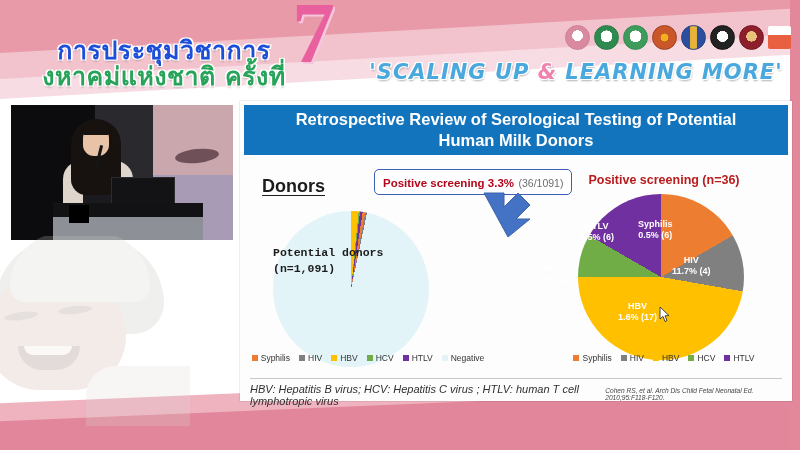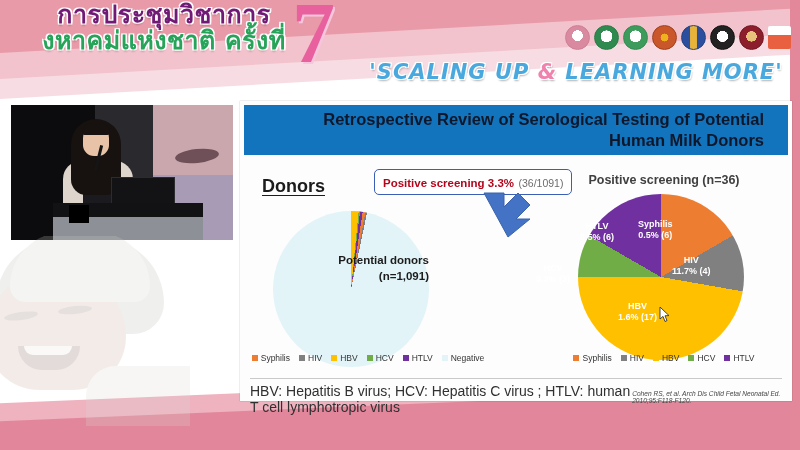--- a/index.html
+++ b/index.html
@@ -33,25 +33,26 @@
   }
   .band-bottom-dark{
     left:-60px;bottom:-26px;width:940px;height:72px;
     background:#e2879b;transform:rotate(-2.4deg);
   }
 
   
   .hdr-thai{position:absolute;left:14px;top:2px;width:300px;text-align:center;}
   .thai-line{
     font-family:"DejaVu Sans", sans-serif;
-    font-weight:bold;color:#701a75;line-height:1.0;
+    font-weight:bold;color:#1d4ed8;line-height:1.0;
     text-shadow:
       -1.4px -1.4px 0 #fff, 1.4px -1.4px 0 #fff,
       -1.4px 1.4px 0 #fff, 1.4px 1.4px 0 #fff,
       0 2px 2px rgba(0,0,0,.25);
+    margin-top: 36px;
   }
   .thai-1{font-size:25px;letter-spacing:.5px;}
   .thai-2{font-size:25px;color:#27a35a;margin-top:1px;letter-spacing:.5px;}
   .thai-date{
     font-family:"DejaVu Sans", sans-serif;
     font-size:16px;font-weight:bold;color:#2f2f2f;margin-top:5px;
   }
   .big-seven{
     position:absolute;left:292px;top:-10px;
     font-family:"Liberation Serif", serif;
@@ -103,22 +104,22 @@
   .baby-teeth{position:absolute;left:24px;top:110px;width:48px;height:9px;background:#efe7e1;border-radius:0 0 12px 12px;}
   .baby-body{position:absolute;left:86px;top:130px;width:110px;height:70px;background:#dcdad2;border-radius:30px 0 0 0;}
 
   
   .slide{
     position:absolute;left:240px;top:101px;width:552px;height:300px;
     background:#fdfdfd;box-shadow:0 0 1px rgba(0,0,0,.4);
   }
   .slide-title{
     position:absolute;left:4px;top:4px;width:544px;height:50px;
-    background:#1274bd;color:#0f172a;
-    display:flex;align-items:center;justify-content:center;text-align:right;
+    background:#1274bd;color:#ffffff;
+    display:flex;align-items:center;justify-content:center;text-align:center;
     font-size:16.5px;font-weight:bold;line-height:1.25;padding:0 24px;box-sizing:border-box;
   }
   .result-label{
     position:absolute;left:22px;top:75px;
     font-size:18px;font-weight:bold;color:#1c1c1c;
     text-decoration:underline;text-underline-offset:3px;
   }
   .callout{
     position:absolute;left:110px;top:68px;
     border:1.6px solid #3a5fb5;border-radius:5px;background:#fff;
@@ -129,26 +130,26 @@
 
   .arrow-blue{position:absolute;left:238px;top:88px;width:56px;height:52px;}
 
   
   .pie-left{
     position:absolute;left:33px;top:110px;width:156px;height:156px;border-radius:50%;
     background:#e2f4f8;
   }
   .sliver{position:absolute;left:0;top:0;width:100%;height:100%;border-radius:50%;}
   .pie-left-label{
-    position:absolute;left:33px;top:152px;width:156px;text-align:right;
-    font-size:11.5px;font-weight:bold;color:#1c1c1c;line-height:1.35;
+    position:absolute;left:33px;top:144px;width:156px;text-align:left;
+    font-size:11.5px;font-weight:bold;color:#1c1c1c;line-height:1.35;font-family:Liberation Mono, monospace;
   }
   .pie-right-title{
     position:absolute;left:300px;top:72px;width:248px;text-align:center;
-    font-size:12.5px;font-weight:bold;color:#404040;
+    font-size:12.5px;font-weight:bold;color:#b91c1c;
   }
   .pie-right{
     position:absolute;left:338px;top:93px;width:166px;height:166px;border-radius:50%;
     background:conic-gradient(
       #ed7d31 0deg 60deg,
       #808080 60deg 100deg,
       #ffc000 100deg 270deg,
       #70ad47 270deg 300deg,
       #7030a0 300deg 360deg);
   }
@@ -156,21 +157,21 @@
 
   .legend{position:absolute;display:flex;align-items:center;gap:9px;font-size:8.5px;color:#333;}
   .legend .li{display:flex;align-items:center;gap:3px;white-space:nowrap;}
   .legend .sw{width:6px;height:6px;display:inline-block;}
 
   .footnote{
     position:absolute;left:10px;top:277px;width:532px;
     border-top:1px solid #c9c9c9;padding-top:4px;
     display:flex;justify-content:space-between;align-items:baseline;
   }
-  .fn-text{font-size:14px;color:#303030;}
+  .fn-text{font-size:11px;color:#303030;font-style:italic;}
   .fn-cite{font-size:6.6px;color:#444;font-style:italic;}
 
   .cursor{position:absolute;left:659px;top:307px;width:12px;height:16px;}
 </style>
 </head>
 <body>
 
 <div id="stage">
 
   <div class="band band-top-light"></div>

